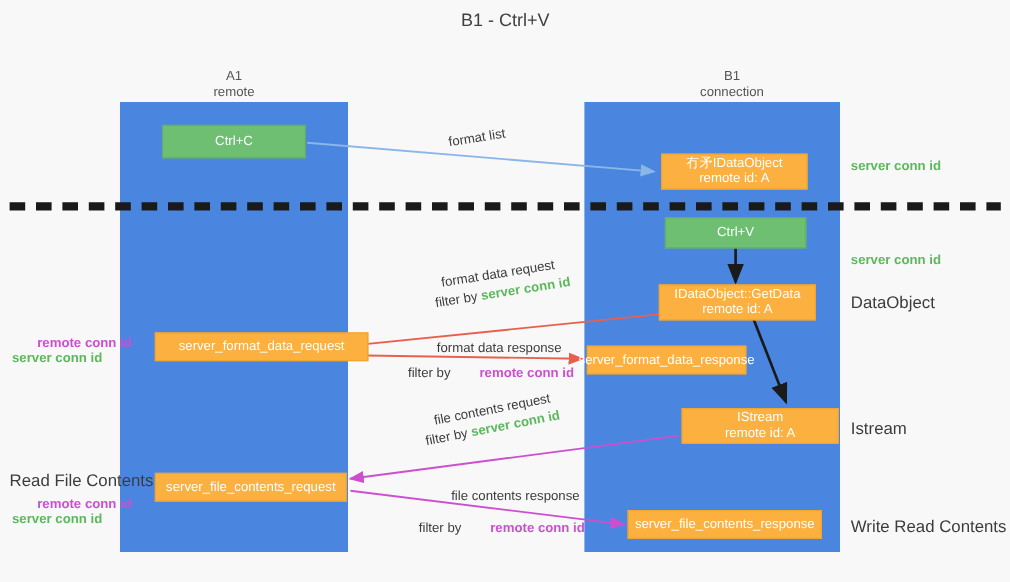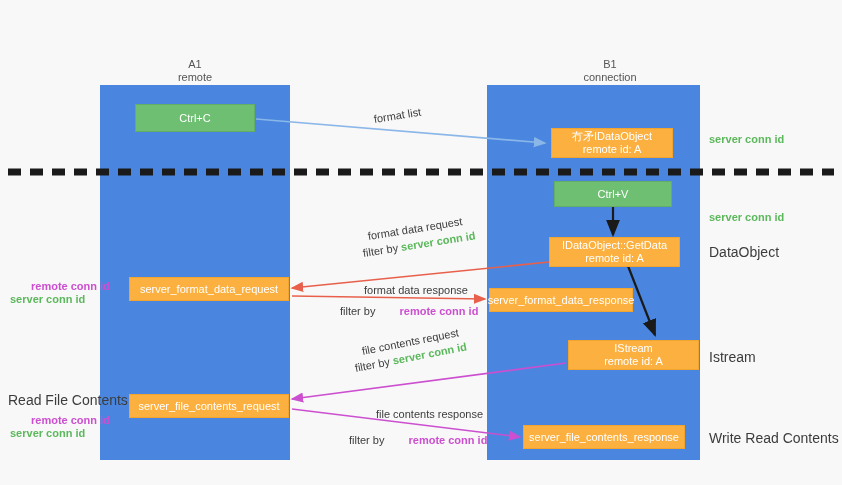--- a/index.html
+++ b/index.html
@@ -33,20 +33,21 @@
   .sidelabel{font-size:11px;line-height:14px;white-space:nowrap;}
   .rightlabel{font-size:14px;line-height:14px;color:#3c3c3c;white-space:nowrap;}
   .rot-a{transform:rotate(-9deg);transform-origin:left center;}
   .rot-b{transform:rotate(-11deg);transform-origin:left center;}
   svg.overlay{position:absolute;left:0;top:0;width:842px;height:485px;pointer-events:none;}
 </style>
 </head>
 <body>
 
 <div id="title" class="abs">
+  <div>B1 - Ctrl+V</div>
 </div>
 
 <div class="abs colhdr" style="left:135px;top:58px;width:120px;">
   <div>A1</div>
   <div>remote</div>
 </div>
 <div class="abs colhdr" style="left:550px;top:58px;width:120px;">
   <div>B1</div>
   <div>connection</div>
 </div>
@@ -98,25 +99,25 @@
 
 <div class="abs box green" style="left:554px;top:181px;width:118px;height:26px;">
   <span>Ctrl+V</span>
 </div>
 
 <div class="abs box orange" style="left:549px;top:237px;width:131px;height:30px;">
   <span>IDataObject::GetData</span>
   <span class="l2">remote id: A</span>
 </div>
 
-<div class="abs box orange" style="left:129px;top:277px;width:160px;height:24px;">
+<div class="abs box orange" style="left:129px;top:277px;width:178px;height:24px;">
   <span>server_format_data_request</span>
 </div>
 
-<div class="abs box orange" style="left:489px;top:288px;width:144px;height:24px;">
+<div class="abs box orange" style="left:489px;top:288px;width:133px;height:24px;">
   <span>server_format_data_response</span>
 </div>
 
 <div class="abs box orange" style="left:568px;top:340px;width:131px;height:30px;">
   <span>IStream</span>
   <span class="l2">remote id: A</span>
 </div>
 
 <div class="abs box orange" style="left:129px;top:394px;width:160px;height:24px;">
   <span>server_file_contents_request</span>

